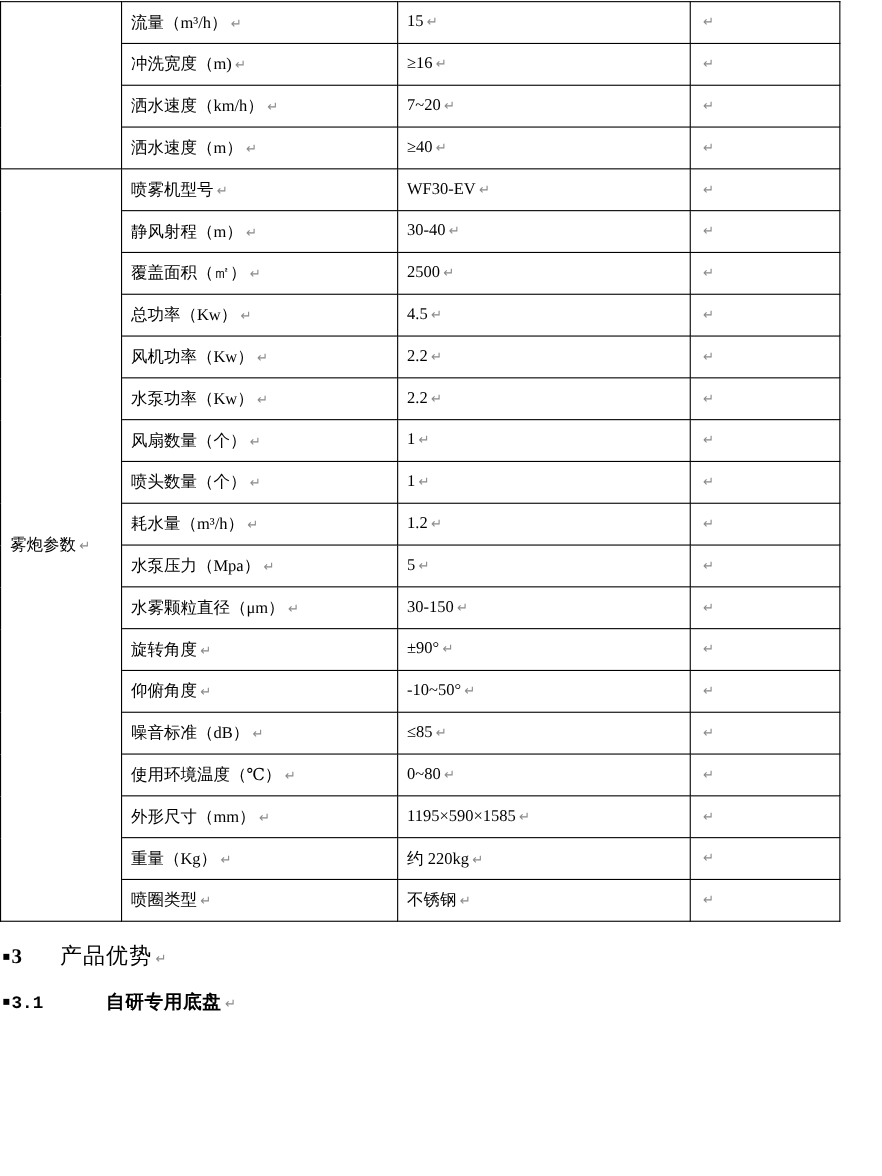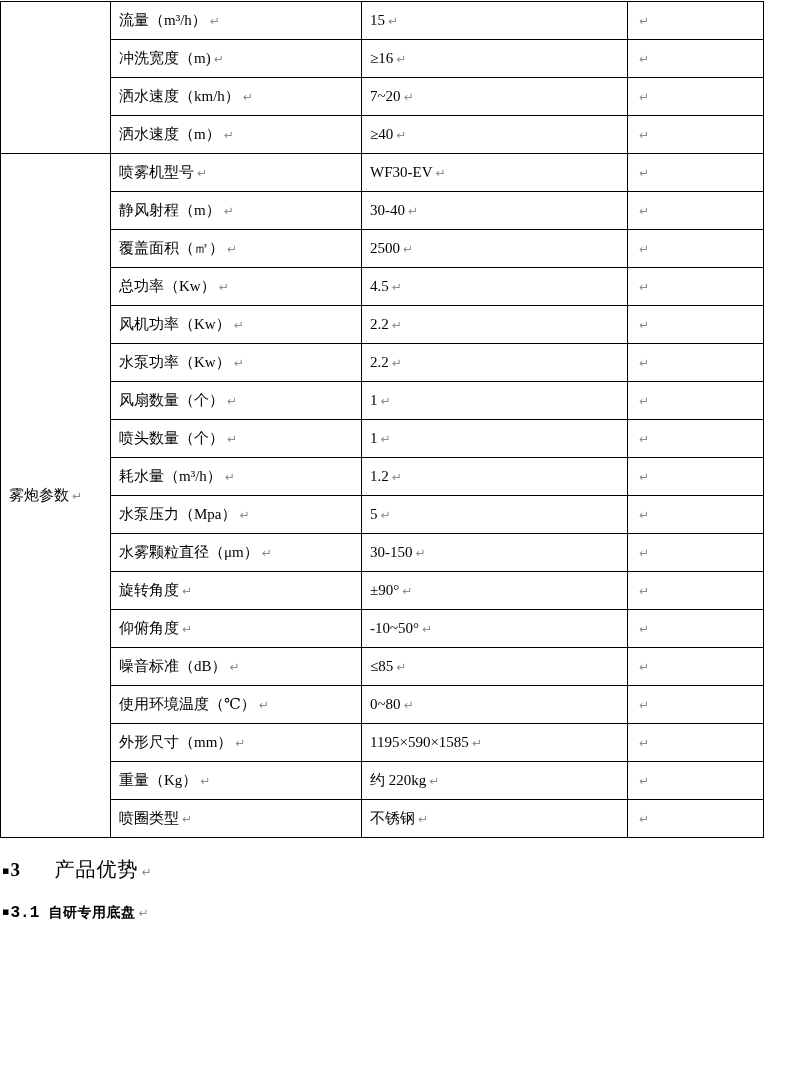--- a/index.html
+++ b/index.html
@@ -22,21 +22,21 @@
   }
   .h1-row{margin:17px 0 0 2px;line-height:28px;white-space:nowrap;}
   .h1-row .sq,.h2-row .sq{
     font-family:"DejaVu Sans",sans-serif;font-size:11px;color:#000;
     vertical-align:2px;margin-right:1px;
   }
   .h1-row .hnum{display:inline-block;width:44px;font-weight:bold;font-size:19px;}
   .h1-row .htitle{font-weight:normal;font-size:20px;letter-spacing:1px;}
   .h2-row{margin:13px 0 0 2px;line-height:26px;white-space:nowrap;}
   .h2-row .hnum{display:inline-block;width:38px;font-weight:bold;font-size:16px;font-family:Liberation Mono, monospace;}
-  .h2-row .htitle{font-weight:bold;font-size:14px;letter-spacing:0.5px;}
+  .h2-row .htitle{font-weight:bold;font-size:17px;letter-spacing:0.5px;margin-left:48px;}
   .body-text{
     margin:6px 0 0 0;font-size:16px;letter-spacing:1.35px;line-height:43px;
     text-align:justify;text-indent:35px;
   }
   .bullet-line{margin:5px 0 0 10px;font-size:16px;line-height:24px;white-space:nowrap;}
 </style>
 </head>
 <body>
 
 <div class="page">

